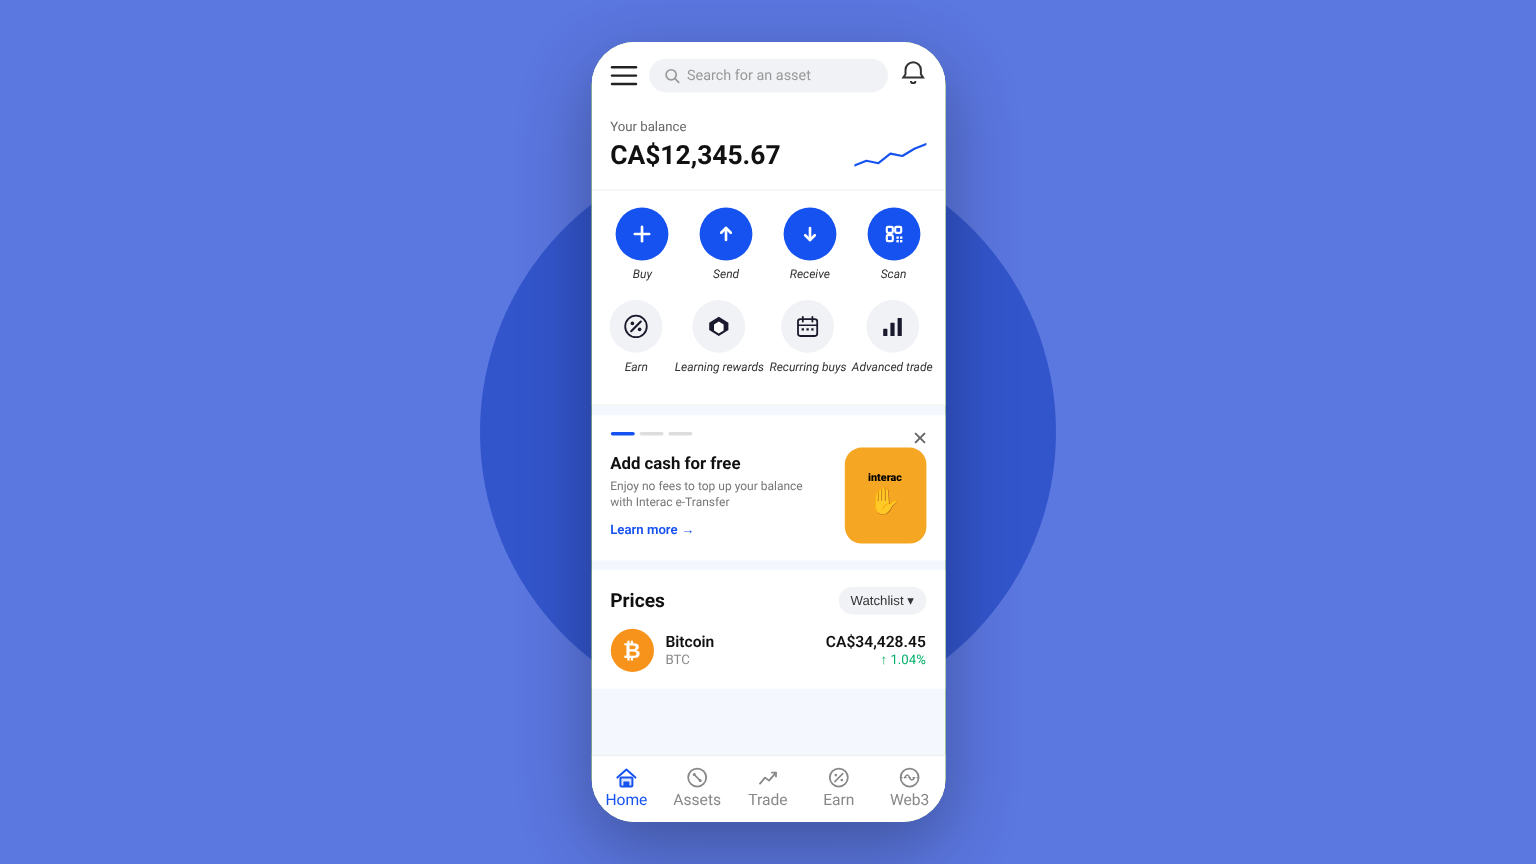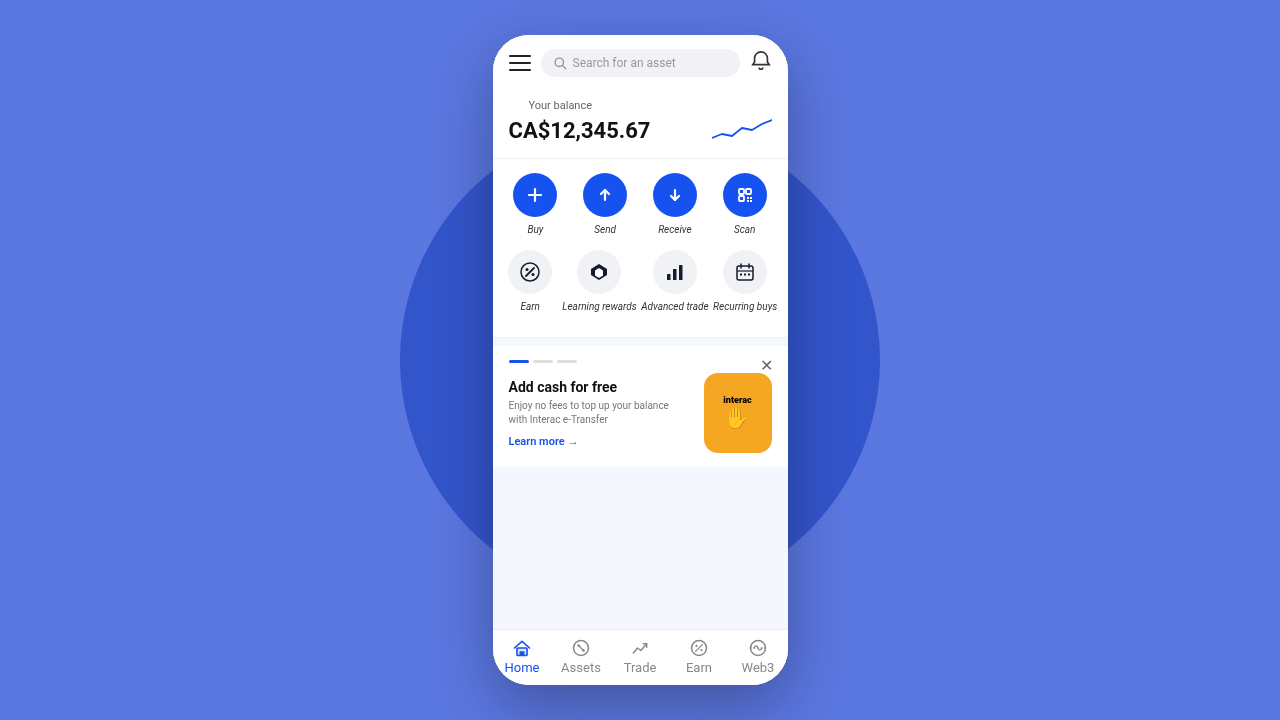--- a/index.html
+++ b/index.html
@@ -98,21 +98,20 @@
     
     .balance-section {
       background: #fff;
       padding: 12px 16px 14px;
       border-bottom: 1px solid #f0f0f0;
     }
     .balance-label {
       font-size: 11px;
       color: #666;
       margin-bottom: 4px;
-      margin-left: 20px;
     }
     .balance-row {
       display: flex;
       align-items: center;
       justify-content: space-between;
       gap: 24px;
     }
     .balance-amount {
       font-size: 22px;
       font-weight: 700;
@@ -453,40 +452,40 @@
             <svg width="22" height="22" viewBox="0 0 22 22" fill="none">
               <polygon points="11,3 19,8 19,14 11,19 3,14 3,8" fill="#1a1a2e" stroke="none"></polygon>
               <polygon points="11,7 15,9.5 15,14.5 11,17 7,14.5 7,9.5" fill="white" stroke="none"></polygon>
             </svg>
           </div>
           <span class="action-label">Learning rewards</span>
         </div>
         <div class="action-item">
           <div class="action-circle-white">
             <svg width="22" height="22" viewBox="0 0 22 22" fill="none">
-              <rect x="3" y="13" width="3.5" height="6" fill="#1a1a2e" rx="0.5"></rect>
-              <rect x="9" y="8" width="3.5" height="11" fill="#1a1a2e" rx="0.5"></rect>
-              <rect x="15" y="4" width="3.5" height="15" fill="#1a1a2e" rx="0.5"></rect>
-            </svg>
-          </div>
-          <span class="action-label">Advanced trade</span>
-        </div>
-        <div class="action-item">
-          <div class="action-circle-white">
-            <svg width="22" height="22" viewBox="0 0 22 22" fill="none">
               <rect x="3" y="5" width="16" height="14" rx="2" stroke="#1a1a2e" stroke-width="1.5" fill="none"></rect>
               <line x1="7" y1="3" x2="7" y2="7" stroke="#1a1a2e" stroke-width="1.5" stroke-linecap="round"></line>
               <line x1="15" y1="3" x2="15" y2="7" stroke="#1a1a2e" stroke-width="1.5" stroke-linecap="round"></line>
               <line x1="3" y1="10" x2="19" y2="10" stroke="#1a1a2e" stroke-width="1.2"></line>
               <rect x="6" y="12.5" width="2" height="2" fill="#1a1a2e" rx="0.3"></rect>
               <rect x="10" y="12.5" width="2" height="2" fill="#1a1a2e" rx="0.3"></rect>
               <rect x="14" y="12.5" width="2" height="2" fill="#1a1a2e" rx="0.3"></rect>
             </svg>
           </div>
           <span class="action-label">Recurring buys</span>
+        </div>
+        <div class="action-item">
+          <div class="action-circle-white">
+            <svg width="22" height="22" viewBox="0 0 22 22" fill="none">
+              <rect x="3" y="13" width="3.5" height="6" fill="#1a1a2e" rx="0.5"></rect>
+              <rect x="9" y="8" width="3.5" height="11" fill="#1a1a2e" rx="0.5"></rect>
+              <rect x="15" y="4" width="3.5" height="15" fill="#1a1a2e" rx="0.5"></rect>
+            </svg>
+          </div>
+          <span class="action-label">Advanced trade</span>
         </div>
       </div>
     </div>
 
     <div class="banner-section">
       <div class="banner-dots">
         <div class="dot active"></div>
         <div class="dot"></div>
         <div class="dot"></div>
       </div>
@@ -502,20 +501,41 @@
         </div>
         <div class="interac-logo">
           <div style="display:flex; flex-direction:column; align-items:center;">
             <div class="interac-text">interac</div>
             <div class="interac-hand">✋</div>
           </div>
         </div>
       </div>
     </div>
 
+    <div class="prices-section">
+      <div class="prices-header">
+        <span class="prices-title">Prices</span>
+        <button class="watchlist-btn">
+          <span>Watchlist</span>
+          <span>▾</span>
+        </button>
+      </div>
+
+      <div class="asset-row">
+        <div class="asset-icon-btc">₿</div>
+        <div class="asset-info">
+          <div class="asset-name">Bitcoin</div>
+          <div class="asset-ticker">BTC</div>
+        </div>
+        <div class="asset-price-info">
+          <div class="asset-price">CA$34,428.45</div>
+          <div class="asset-change-up">↑ 1.04%</div>
+        </div>
+      </div>
+    </div>
 
     <div class="bottom-nav">
       <div class="nav-item">
         <svg class="nav-icon" viewBox="0 0 24 24" fill="none">
           <path d="M3 12L12 4l9 8" stroke="#1652f0" stroke-width="2" stroke-linecap="round" stroke-linejoin="round" fill="none"></path>
           <rect x="6" y="12" width="12" height="9" rx="1" stroke="#1652f0" stroke-width="2" fill="#1652f0" fill-opacity="0.15"></rect>
           <rect x="9" y="16" width="6" height="5" rx="0.5" fill="#1652f0"></rect>
         </svg>
         <span class="nav-label active">Home</span>
       </div>

